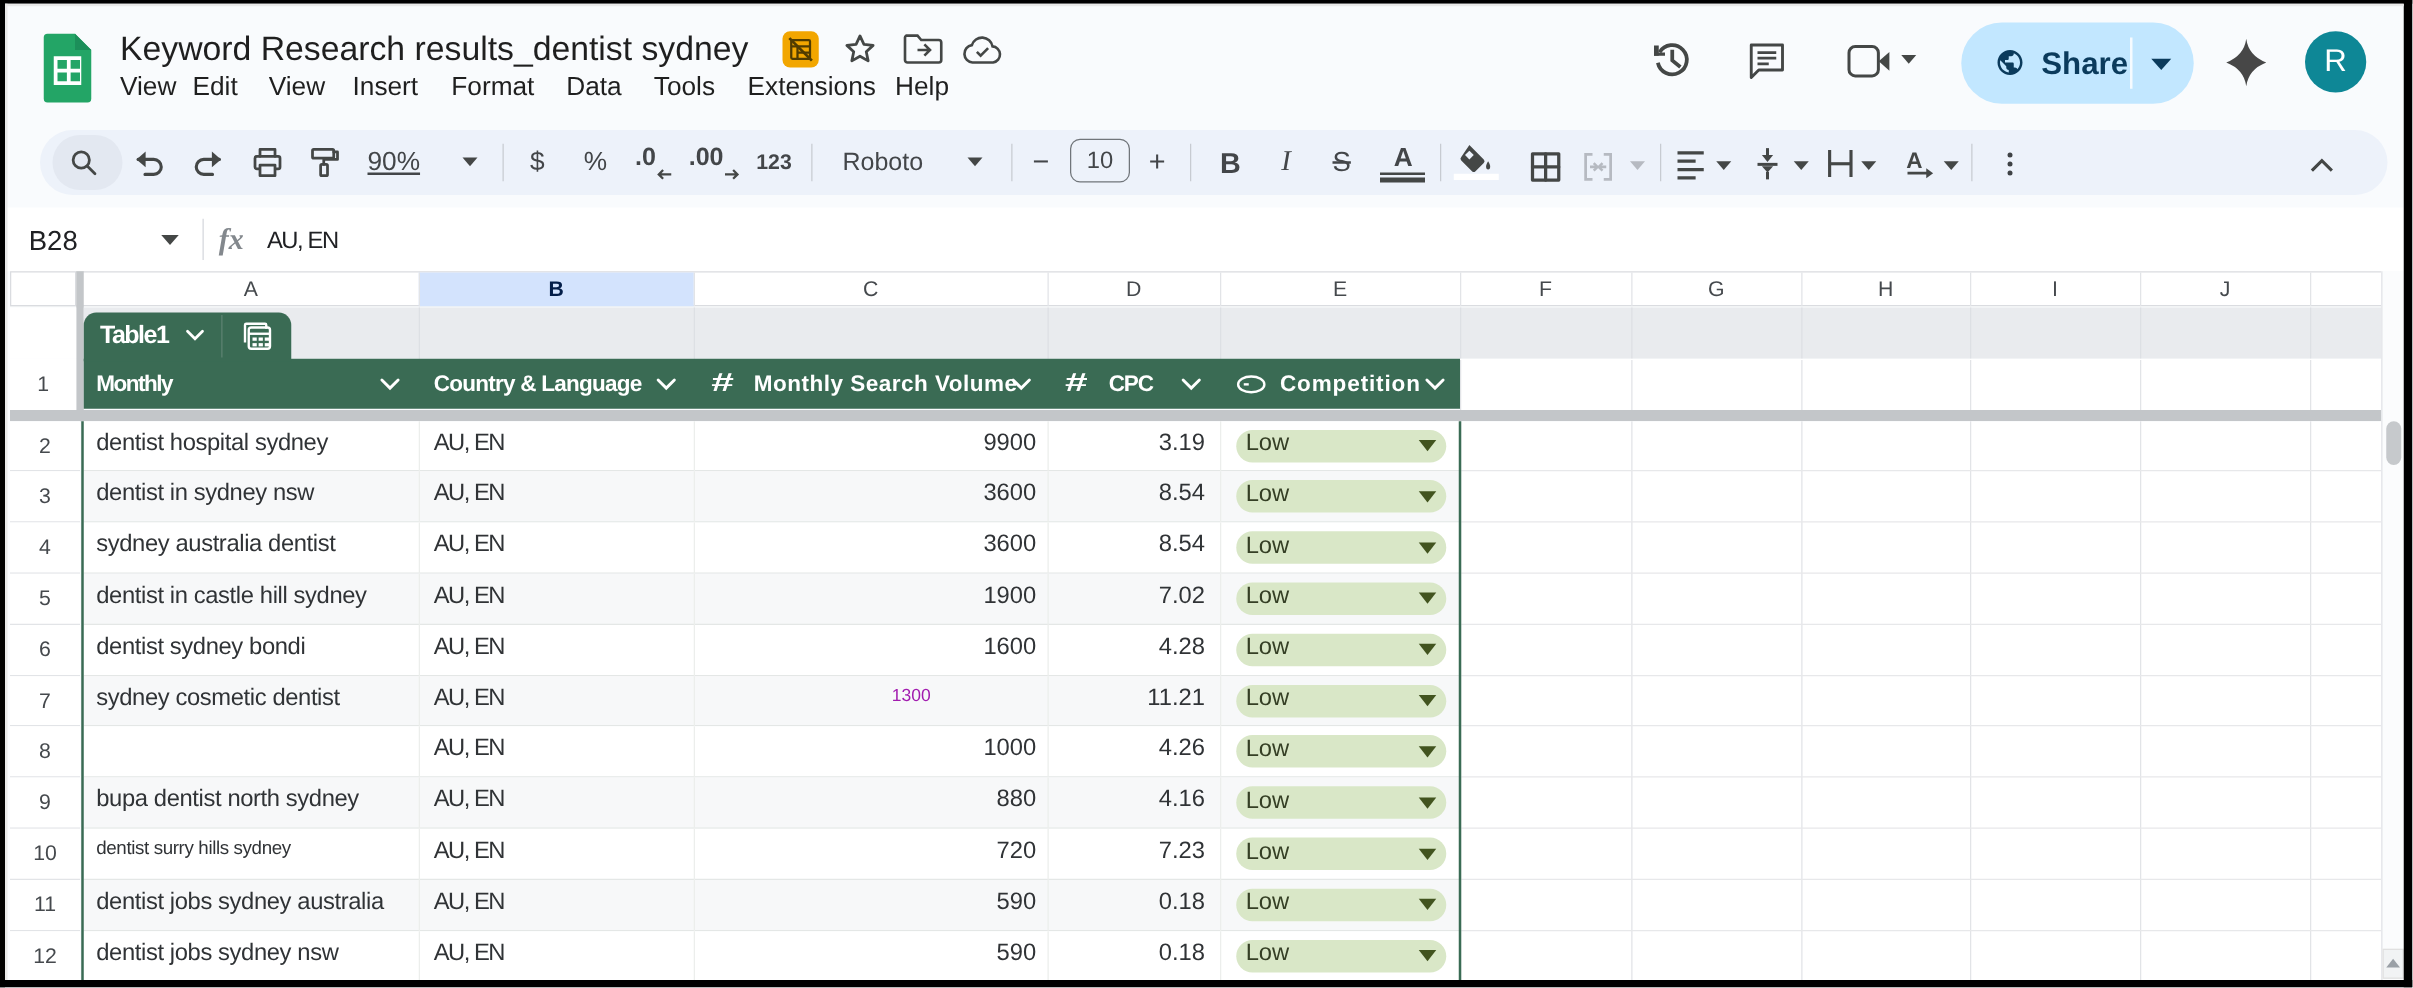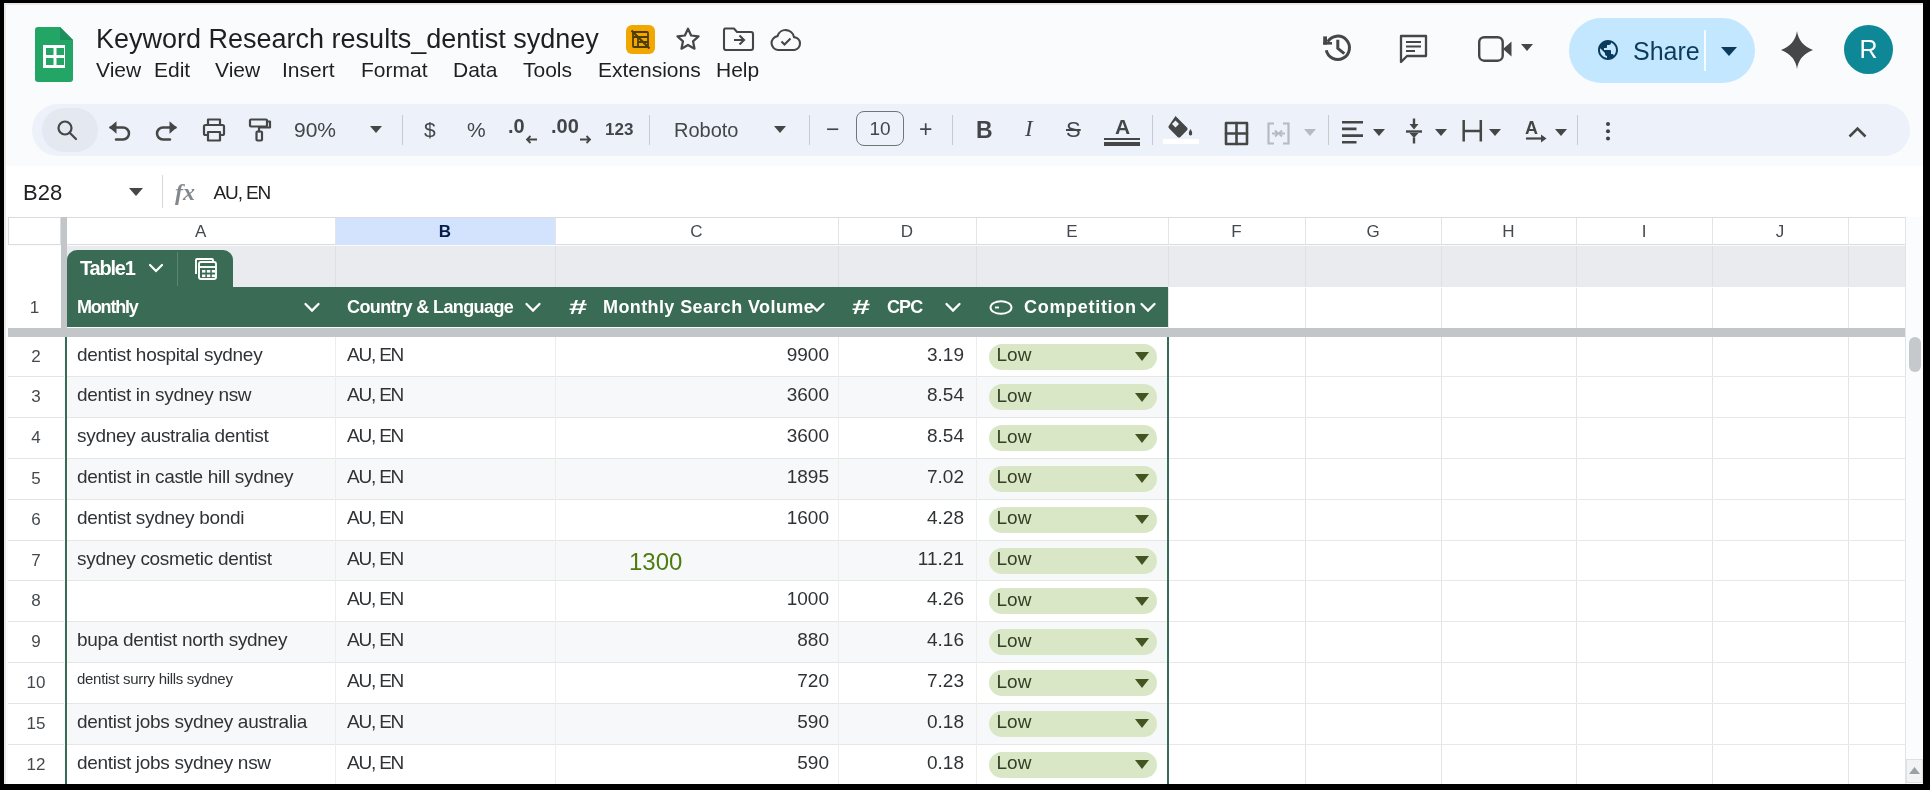--- a/index.html
+++ b/index.html
@@ -79,21 +79,21 @@
     <rect x="1.2" y="1.2" width="23.5" height="23.5" rx="5" fill="none" stroke="#444746" stroke-width="2.4"></rect>
     <path d="M25 13 L33.5 5.5 V20.5 Z" fill="#444746"></path>
   </svg>
   <div class="caret" style="left:1521px; top:44px;"></div>
 
   <div class="abs" style="left:1569px; top:18px; width:186px; height:65px; border-radius:33px; background:#c2e7ff;"></div>
   <div class="abs" style="left:1704px; top:30px; width:1.5px; height:41px; background:#f6fbff;"></div>
   <svg class="abs" style="left:1596px; top:38px;" width="24" height="24" viewBox="0 0 24 24">
     <path fill="#0b3b5c" d="M12 2C6.48 2 2 6.48 2 12s4.48 10 10 10 10-4.48 10-10S17.52 2 12 2zm-1 17.93c-3.95-.49-7-3.85-7-7.93 0-.62.08-1.21.21-1.79L9 15v1c0 1.1.9 2 2 2v1.93zm6.9-2.54c-.26-.81-1-1.39-1.9-1.39h-1v-3c0-.55-.45-1-1-1H8v-2h2c.55 0 1-.45 1-1V7h2c1.1 0 2-.9 2-2v-.41c2.93 1.19 5 4.06 5 7.41 0 2.08-.8 3.97-2.1 5.39z"></path>
   </svg>
-  <div class="abs" style="left:1633px; top:37px; font-size:25px; font-weight:normal; color:#0b3b5c;">Share</div>
+  <div class="abs" style="left:1633px; top:37px; font-size:25px; font-weight:bold; color:#0b3b5c;">Share</div>
   <div class="caret" style="left:1721px; top:47px; border-left-width:8px; border-right-width:8px; border-top-width:9px; border-top-color:#0b3b5c;"></div>
 
   <svg class="abs" style="left:1781px; top:31px;" width="32" height="38" viewBox="0 0 32 38">
     <path d="M16 0 Q17.8 13.5 32 19 Q17.8 24.5 16 38 Q14.2 24.5 0 19 Q14.2 13.5 16 0 Z" fill="#474747"></path>
   </svg>
   <div class="abs" style="left:1844px; top:25px; width:49px; height:49px; border-radius:50%; background:#0e8796;"></div>
   <div class="abs" style="left:1844px; top:25px; width:49px; height:49px; text-align:center; line-height:49px; font-size:25px; color:#fff;">R</div>
 </div>
 
 <div id="toolbar">
@@ -117,21 +117,21 @@
     <path d="M7 8 V2.5 H19 V8" class="ict"></path>
     <rect x="3" y="8" width="20" height="10" rx="1.5" class="ict"></rect>
     <rect x="7" y="15" width="12" height="8.5" class="ict" style="fill:#edf2fa;"></rect>
   </svg>
 
   <svg class="abs" style="left:248px; top:117px;" width="24" height="26" viewBox="0 0 24 26">
     <rect x="2" y="2.5" width="17" height="7" rx="1" class="ict"></rect>
     <path d="M19 4.5 h3 v6 h-11 v4" class="ict"></path>
     <rect x="8.5" y="14.5" width="5.5" height="9" rx="1" class="ict"></rect>
   </svg>
-  <div class="tbtxt" style="left:294px; top:118px;">90%</div>
+  <div class="tbtxt" style="left:294px; top:118px;text-decoration:underline;">90%</div>
   <div class="caret" style="left:370px; top:126px;"></div>
   <div class="sep" style="left:402px; top:115px; height:30px;"></div>
   <div class="tbtxt" style="left:424px; top:118px;">$</div>
   <div class="tbtxt" style="left:467px; top:118px;">%</div>
   <div class="tbtxt" style="left:508px; top:115px; font-size:20px; font-weight:bold;">.0</div>
     <svg class="abs" style="left:525px; top:135px;" width="13" height="9" viewBox="0 0 13 9">
       <path d="M12 4.5 H2 M5.5 1 L2 4.5 L5.5 8" fill="none" stroke="#444746" stroke-width="1.8"></path>
     </svg>
   <div class="tbtxt" style="left:551px; top:115px; font-size:20px; font-weight:bold;">.00</div>
     <svg class="abs" style="left:579px; top:135px;" width="13" height="9" viewBox="0 0 13 9">
@@ -367,21 +367,21 @@
     <div class="caret" style="left:1134.5px;top:433.64px;border-left-width:7px;border-right-width:7px;border-top-width:9px;border-top-color:#42541f;"></div>
     <div class="abs" style="left:8px;top:458.96000000000004px;width:56px;height:40.82px;background:#fff;border-bottom:1px solid #e2e4e7;text-align:center;line-height:40.82px;font-size:17px;color:#45494d;">5</div>
     <div class="abs" style="left:66.5px;top:458.96000000000004px;width:1101.5px;height:40.82px;background:#f7f8f9;border-bottom:1px solid #e4e7e6;"></div>
     <div class="abs" style="left:1168px;top:498.78000000000003px;width:737px;height:1px;background:#e7e8ea;"></div>
     <div class="abs" style="left:335px;top:458.96000000000004px;width:1px;height:40.82px;background:#eceeec;"></div>
     <div class="abs" style="left:555px;top:458.96000000000004px;width:1px;height:40.82px;background:#eceeec;"></div>
     <div class="abs" style="left:838px;top:458.96000000000004px;width:1px;height:40.82px;background:#eceeec;"></div>
     <div class="abs" style="left:976px;top:458.96000000000004px;width:1px;height:40.82px;background:#eceeec;"></div>
     <div class="abs" style="left:77px;top:465.96000000000004px;font-size:19px;color:#303336;letter-spacing:-0.3px;">dentist in castle hill sydney</div>
     <div class="abs" style="left:347px;top:465.96000000000004px;font-size:19px;color:#303336;letter-spacing:-1.2px;">AU, EN</div>
-    <div class="abs" style="left:629px;top:465.96000000000004px;width:200px;text-align:right;font-size:19px;color:#303336;">1895</div>
+    <div class="abs" style="left:629px;top:465.96000000000004px;width:200px;text-align:right;font-size:19px;color:#303336;">1900</div>
     <div class="abs" style="left:764px;top:465.96000000000004px;width:200px;text-align:right;font-size:19px;color:#303336;">7.02</div>
     <div class="abs" style="left:989px;top:465.96000000000004px;width:168px;height:26px;border-radius:13px;background:#d9e7c7;"></div>
     <div class="abs" style="left:996.5px;top:466.46000000000004px;font-size:19px;color:#353f25;">Low</div>
     <div class="caret" style="left:1134.5px;top:474.46000000000004px;border-left-width:7px;border-right-width:7px;border-top-width:9px;border-top-color:#42541f;"></div>
     <div class="abs" style="left:8px;top:499.78px;width:56px;height:40.82px;background:#fff;border-bottom:1px solid #e2e4e7;text-align:center;line-height:40.82px;font-size:17px;color:#45494d;">6</div>
     <div class="abs" style="left:66.5px;top:499.78px;width:1101.5px;height:40.82px;background:#ffffff;border-bottom:1px solid #e4e7e6;"></div>
     <div class="abs" style="left:1168px;top:539.6px;width:737px;height:1px;background:#e7e8ea;"></div>
     <div class="abs" style="left:335px;top:499.78px;width:1px;height:40.82px;background:#eceeec;"></div>
     <div class="abs" style="left:555px;top:499.78px;width:1px;height:40.82px;background:#eceeec;"></div>
     <div class="abs" style="left:838px;top:499.78px;width:1px;height:40.82px;background:#eceeec;"></div>
@@ -395,21 +395,21 @@
     <div class="caret" style="left:1134.5px;top:515.28px;border-left-width:7px;border-right-width:7px;border-top-width:9px;border-top-color:#42541f;"></div>
     <div class="abs" style="left:8px;top:540.6px;width:56px;height:40.82px;background:#fff;border-bottom:1px solid #e2e4e7;text-align:center;line-height:40.82px;font-size:17px;color:#45494d;">7</div>
     <div class="abs" style="left:66.5px;top:540.6px;width:1101.5px;height:40.82px;background:#f7f8f9;border-bottom:1px solid #e4e7e6;"></div>
     <div class="abs" style="left:1168px;top:580.4200000000001px;width:737px;height:1px;background:#e7e8ea;"></div>
     <div class="abs" style="left:335px;top:540.6px;width:1px;height:40.82px;background:#eceeec;"></div>
     <div class="abs" style="left:555px;top:540.6px;width:1px;height:40.82px;background:#eceeec;"></div>
     <div class="abs" style="left:838px;top:540.6px;width:1px;height:40.82px;background:#eceeec;"></div>
     <div class="abs" style="left:976px;top:540.6px;width:1px;height:40.82px;background:#eceeec;"></div>
     <div class="abs" style="left:77px;top:547.6px;font-size:19px;color:#303336;letter-spacing:-0.3px;">sydney cosmetic dentist</div>
     <div class="abs" style="left:347px;top:547.6px;font-size:19px;color:#303336;letter-spacing:-1.2px;">AU, EN</div>
-    <div class="abs" style="left:629px;top:547.6px;width:200px;text-align:left;font-size:24px;color:#4d7c0f;">1300</div>
+    <div class="abs" style="left:629px;top:547.6px;width:200px;text-align:center;font-size:14px;color:#a21caf;">1300</div>
     <div class="abs" style="left:764px;top:547.6px;width:200px;text-align:right;font-size:19px;color:#303336;">11.21</div>
     <div class="abs" style="left:989px;top:547.6px;width:168px;height:26px;border-radius:13px;background:#d9e7c7;"></div>
     <div class="abs" style="left:996.5px;top:548.1px;font-size:19px;color:#353f25;">Low</div>
     <div class="caret" style="left:1134.5px;top:556.1px;border-left-width:7px;border-right-width:7px;border-top-width:9px;border-top-color:#42541f;"></div>
     <div class="abs" style="left:8px;top:581.4200000000001px;width:56px;height:40.82px;background:#fff;border-bottom:1px solid #e2e4e7;text-align:center;line-height:40.82px;font-size:17px;color:#45494d;">8</div>
     <div class="abs" style="left:66.5px;top:581.4200000000001px;width:1101.5px;height:40.82px;background:#ffffff;border-bottom:1px solid #e4e7e6;"></div>
     <div class="abs" style="left:1168px;top:621.2400000000001px;width:737px;height:1px;background:#e7e8ea;"></div>
     <div class="abs" style="left:335px;top:581.4200000000001px;width:1px;height:40.82px;background:#eceeec;"></div>
     <div class="abs" style="left:555px;top:581.4200000000001px;width:1px;height:40.82px;background:#eceeec;"></div>
     <div class="abs" style="left:838px;top:581.4200000000001px;width:1px;height:40.82px;background:#eceeec;"></div>
@@ -442,21 +442,21 @@
     <div class="abs" style="left:555px;top:663.06px;width:1px;height:40.82px;background:#eceeec;"></div>
     <div class="abs" style="left:838px;top:663.06px;width:1px;height:40.82px;background:#eceeec;"></div>
     <div class="abs" style="left:976px;top:663.06px;width:1px;height:40.82px;background:#eceeec;"></div>
     <div class="abs" style="left:77px;top:670.06px;font-size:15px;color:#303336;letter-spacing:-0.3px;">dentist surry hills sydney</div>
     <div class="abs" style="left:347px;top:670.06px;font-size:19px;color:#303336;letter-spacing:-1.2px;">AU, EN</div>
     <div class="abs" style="left:629px;top:670.06px;width:200px;text-align:right;font-size:19px;color:#303336;">720</div>
     <div class="abs" style="left:764px;top:670.06px;width:200px;text-align:right;font-size:19px;color:#303336;">7.23</div>
     <div class="abs" style="left:989px;top:670.06px;width:168px;height:26px;border-radius:13px;background:#d9e7c7;"></div>
     <div class="abs" style="left:996.5px;top:670.56px;font-size:19px;color:#353f25;">Low</div>
     <div class="caret" style="left:1134.5px;top:678.56px;border-left-width:7px;border-right-width:7px;border-top-width:9px;border-top-color:#42541f;"></div>
-    <div class="abs" style="left:8px;top:703.88px;width:56px;height:40.82px;background:#fff;border-bottom:1px solid #e2e4e7;text-align:center;line-height:40.82px;font-size:17px;color:#45494d;">15</div>
+    <div class="abs" style="left:8px;top:703.88px;width:56px;height:40.82px;background:#fff;border-bottom:1px solid #e2e4e7;text-align:center;line-height:40.82px;font-size:17px;color:#45494d;">11</div>
     <div class="abs" style="left:66.5px;top:703.88px;width:1101.5px;height:40.82px;background:#f7f8f9;border-bottom:1px solid #e4e7e6;"></div>
     <div class="abs" style="left:1168px;top:743.7px;width:737px;height:1px;background:#e7e8ea;"></div>
     <div class="abs" style="left:335px;top:703.88px;width:1px;height:40.82px;background:#eceeec;"></div>
     <div class="abs" style="left:555px;top:703.88px;width:1px;height:40.82px;background:#eceeec;"></div>
     <div class="abs" style="left:838px;top:703.88px;width:1px;height:40.82px;background:#eceeec;"></div>
     <div class="abs" style="left:976px;top:703.88px;width:1px;height:40.82px;background:#eceeec;"></div>
     <div class="abs" style="left:77px;top:710.88px;font-size:19px;color:#303336;letter-spacing:-0.3px;">dentist jobs sydney australia</div>
     <div class="abs" style="left:347px;top:710.88px;font-size:19px;color:#303336;letter-spacing:-1.2px;">AU, EN</div>
     <div class="abs" style="left:629px;top:710.88px;width:200px;text-align:right;font-size:19px;color:#303336;">590</div>
     <div class="abs" style="left:764px;top:710.88px;width:200px;text-align:right;font-size:19px;color:#303336;">0.18</div>

